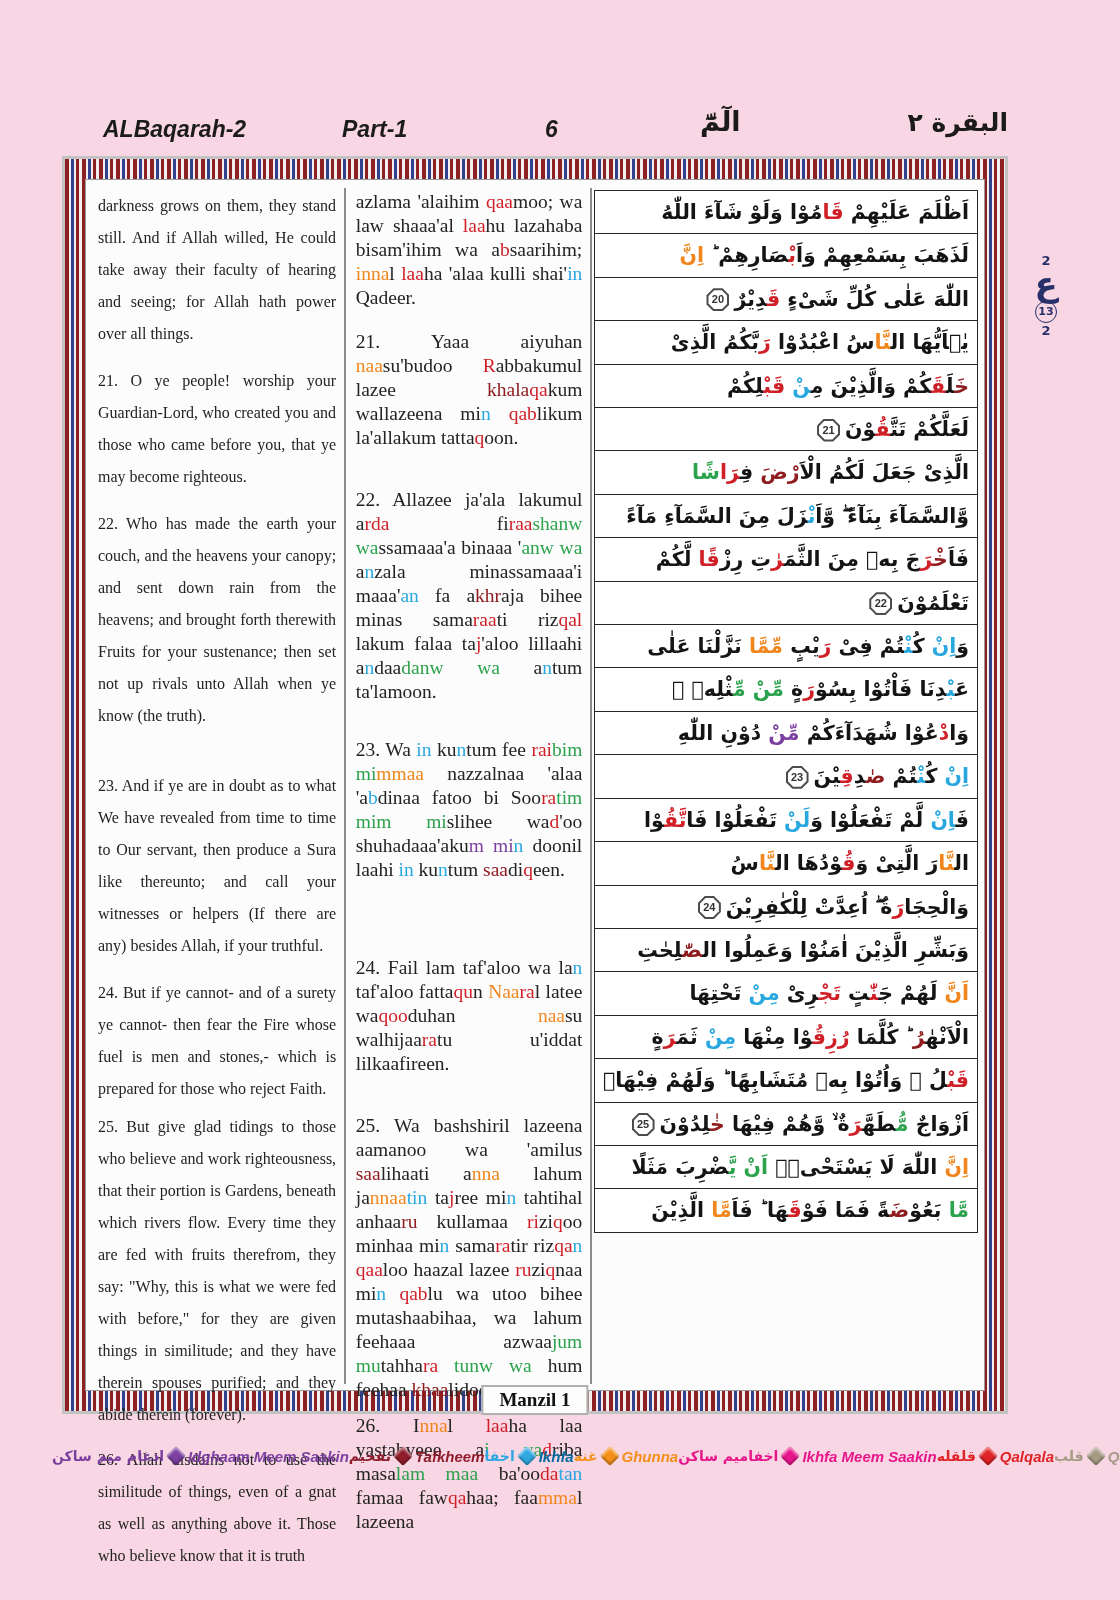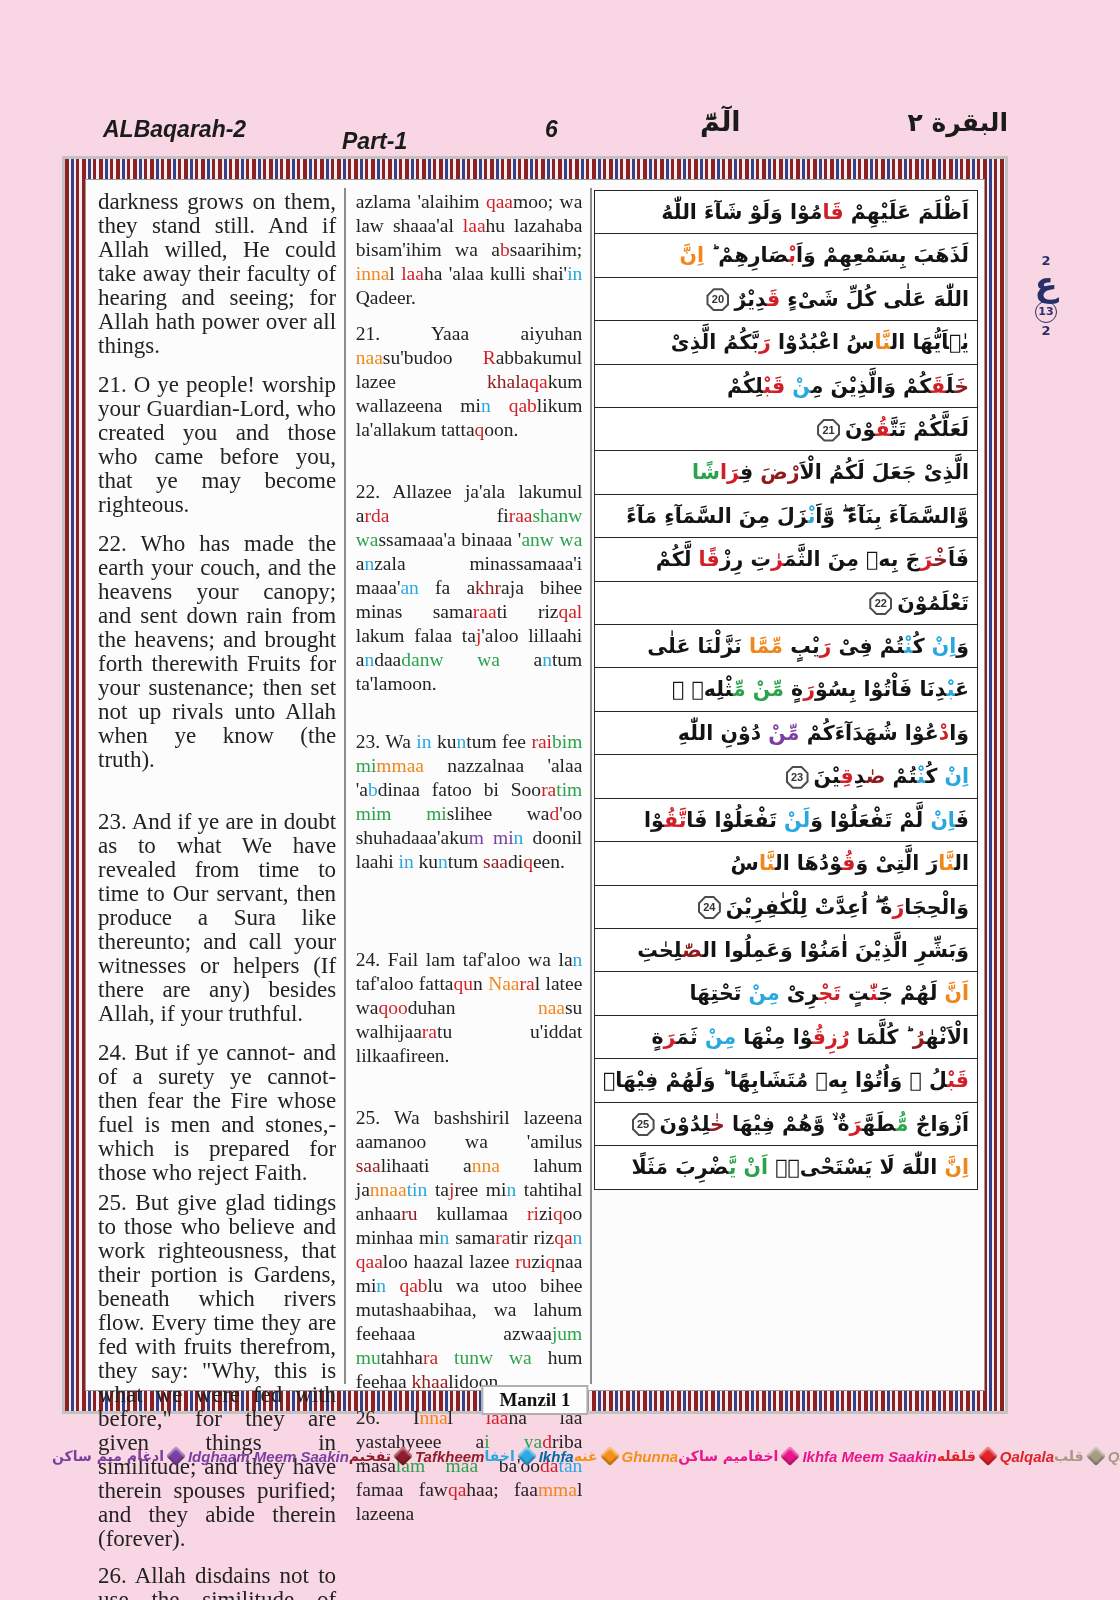--- a/index.html
+++ b/index.html
@@ -4,21 +4,21 @@
 <style>
   html,body{margin:0;padding:0;}
   .page{position:relative;width:1120px;height:1600px;background:#f8d6e3;overflow:hidden;
         font-family:"Liberation Serif","DejaVu Serif",serif;color:#232323;}
 
   
   .header{position:absolute;left:0;top:108px;width:1120px;height:46px;
           font-family:"Liberation Sans",sans-serif;font-weight:bold;font-style:italic;
           font-size:23px;color:#1b1b1b;text-decoration:underline;}
   .header .h-sura-en{position:absolute;left:103px;top:8px;}
-  .header .h-part{position:absolute;left:342px;top:20px;}
+  .header .h-part{position:absolute;left:342px;top:8px;}
   .header .h-page{position:absolute;left:545px;top:8px;}
   .header .h-symbol{position:absolute;left:700px;top:-2px;font-style:normal;
         font-family:"DejaVu Sans",sans-serif;font-size:27px;font-weight:700;}
   .header .h-sura-ar{position:absolute;right:112px;top:0px;font-style:normal;
         font-family:"DejaVu Sans",sans-serif;font-size:25px;font-weight:700;}
 
   
   .ruku{position:absolute;left:1018px;top:252px;width:56px;text-align:center;
         color:#283069;font-family:"DejaVu Sans",sans-serif;line-height:1.05;}
   .ruku .rk-top{font-size:13px;font-weight:700;}
@@ -30,33 +30,33 @@
   
   .frame{position:absolute;left:62px;top:156px;width:946px;height:1258px;
          border:3px solid #c2c2c2;box-sizing:border-box;
          background:
            repeating-linear-gradient(90deg,#8c2022 0 4px,#f4eef0 4px 6px,#32418e 6px 9px,#f4eef0 9px 11px,#8c2022 11px 14px,#f4eef0 14px 17px);}
   .frame .inner{position:absolute;inset:20px;background:#fdfcfc;border:1px solid #9a9a9a;
          box-sizing:border-box;padding:8px 6px 6px 10px;display:flex;}
 
   
   .col{box-sizing:border-box;}
-  .col-en{width:298px;font-size:23px;line-height:24px;text-align:justify;padding:2px 8px 0 2px;}
+  .col-en{width:298px;font-size:16px;line-height:32px;text-align:justify;padding:2px 8px 0 2px;}
   .col-tr{width:292px;font-size:19.5px;line-height:24px;text-align:justify;padding:2px 8px 0 10px;}
   .v-divider{width:2px;background:#8d8d8d;margin:0;}
   .col-ar{flex:1;padding:2px 0 0 2px;direction:rtl;}
 
   .col p{margin:0;}
   .col-en p:nth-of-type(1){margin-bottom:15px}
   .col-en p:nth-of-type(2){margin-bottom:15px}
   .col-en p:nth-of-type(3){margin-bottom:38px}
   .col-en p:nth-of-type(4){margin-bottom:15px}
   .col-en p:nth-of-type(5){margin-bottom:6px}
   .col-en p:nth-of-type(6){margin-bottom:13px}
-  .col-tr p:nth-of-type(1){margin-bottom:12px}
+  .col-tr p:nth-of-type(1){margin-bottom:20px}
   .col-tr p:nth-of-type(2){margin-bottom:38px}
   .col-tr p:nth-of-type(3){margin-bottom:34px}
   .col-tr p:nth-of-type(4){margin-bottom:74px}
   .col-tr p:nth-of-type(5){margin-bottom:38px}
   .col-tr p:nth-of-type(6){margin-bottom:12px}
 
   
   .ar-line{height:45px;border:1.6px solid #262626;margin-top:-1.6px;box-sizing:border-box;
            background:#fff;font-family:"DejaVu Sans",sans-serif;font-size:20.5px;font-weight:700;
            color:#141414;line-height:42px;padding:0 8px;text-align:right;
@@ -145,20 +145,21 @@
           <div class="ar-line"><span style="color: rgb(41, 168, 224);">اِنْ</span><span> كُ</span><span style="color: rgb(41, 168, 224);">نْ</span><span>تُمْ </span><span style="color: rgb(143, 29, 32);">صٰ</span><span>دِ</span><span style="color: rgb(208, 31, 38);">قِ</span><span>يْنَ</span><span class="medallion"><i></i><b>23</b></span></div>
           <div class="ar-line"><span>فَ</span><span style="color: rgb(41, 168, 224);">اِنْ</span><span> لَّمْ تَفْعَلُوْا وَ</span><span style="color: rgb(41, 168, 224);">لَنْ</span><span> تَفْعَلُوْا فَا</span><span style="color: rgb(208, 31, 38);">تَّقُ</span><span>وْا</span></div>
           <div class="ar-line"><span>ال</span><span style="color: rgb(240, 134, 28);">نَّا</span><span>رَ الَّتِىْ وَ</span><span style="color: rgb(208, 31, 38);">قُ</span><span>وْدُهَا ال</span><span style="color: rgb(240, 134, 28);">نَّا</span><span>سُ</span></div>
           <div class="ar-line"><span>وَالْحِجَا</span><span style="color: rgb(208, 31, 38);">رَ</span><span>ةُ ۖ اُعِدَّتْ لِلْكٰفِرِيْنَ</span><span class="medallion"><i></i><b>24</b></span></div>
           <div class="ar-line"><span>وَبَشِّرِ الَّذِيْنَ اٰمَنُوْا وَعَمِلُوا ال</span><span style="color: rgb(143, 29, 32);">صّٰ</span><span>لِحٰتِ</span></div>
           <div class="ar-line"><span style="color: rgb(240, 134, 28);">اَنَّ</span><span> لَهُمْ جَ</span><span style="color: rgb(208, 31, 38);">نّٰ</span><span>تٍ </span><span style="color: rgb(208, 31, 38);">تَجْ</span><span>رِىْ </span><span style="color: rgb(41, 168, 224);">مِنْ</span><span> تَحْتِهَا</span></div>
           <div class="ar-line"><span>الْاَنْهٰ</span><span style="color: rgb(143, 29, 32);">رُ</span><span> ؕ كُلَّمَا </span><span style="color: rgb(208, 31, 38);">رُزِقُ</span><span>وْا مِنْهَا </span><span style="color: rgb(41, 168, 224);">مِنْ</span><span> ثَمَ</span><span style="color: rgb(208, 31, 38);">رَ</span><span>ةٍ</span></div>
           <div class="ar-line"><span style="color: rgb(208, 31, 38);">قَبْ</span><span>لُ ۙ وَاُتُوْا بِهٖ مُتَشَابِهًا ؕ وَلَهُمْ فِيْهَاۤ</span></div>
           <div class="ar-line"><span>اَزْوَاجٌ </span><span style="color: rgb(43, 162, 76);">مُّ</span><span>طَهَّ</span><span style="color: rgb(208, 31, 38);">رَ</span><span>ةٌ ۙ وَّهُمْ فِيْهَا </span><span style="color: rgb(143, 29, 32);">خٰ</span><span>لِدُوْنَ</span><span class="medallion"><i></i><b>25</b></span></div>
           <div class="ar-line"><span style="color: rgb(240, 134, 28);">اِنَّ</span><span> اللّٰهَ لَا يَسْتَحْىٖۤ </span><span style="color: rgb(43, 162, 76);">اَنْ يَّ</span><span>ضْرِبَ مَثَلًا</span></div>
+          <div class="ar-line"><span style="color: rgb(43, 162, 76);">مَّا</span><span> بَعُوْ</span><span style="color: rgb(143, 29, 32);">ضَ</span><span>ةً فَمَا فَوْ</span><span style="color: rgb(208, 31, 38);">قَ</span><span>هَا ؕ فَاَ</span><span style="color: rgb(240, 134, 28);">مَّا</span><span> الَّذِيْنَ</span></div>
         </div>
     </div>
     <div class="manzil">Manzil 1</div>
   </div>
 
   <div class="legend" id="legend">
       <span class="legend-item">
         <span class="ar" style="color: rgb(123, 63, 160);">ادغام ميم ساكن</span>
         <span class="diamond" style="background: rgb(123, 63, 160);"></span>
         <span class="en" style="color: rgb(123, 63, 160);">Idghaam Meem Saakin</span>

